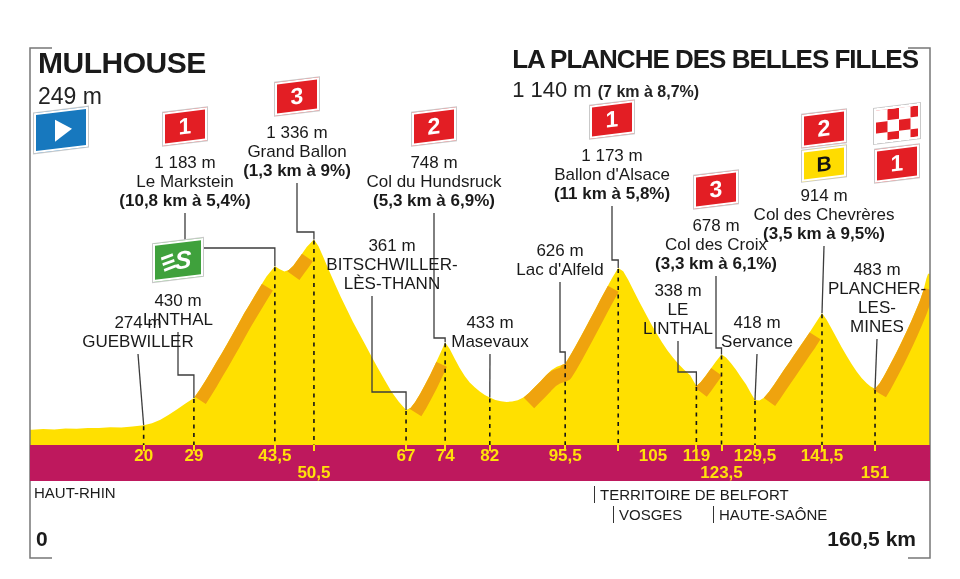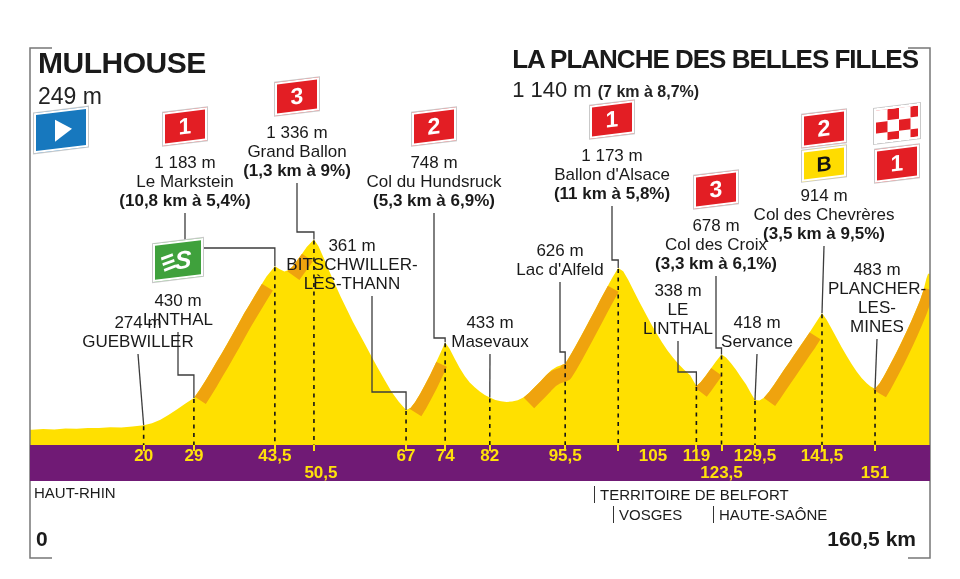--- a/index.html
+++ b/index.html
@@ -132,21 +132,21 @@
         <div>Le Markstein</div>
         <div class="grad">(10,8 km à 5,4%)</div>
       </div>
       <div class="flag cat" style="left: 163px; top: 110px; background: rgb(227, 30, 36);">1</div>
       <div class="wp" style="left: 297px; top: 123px;">
         <div>1 336 m</div>
         <div>Grand Ballon</div>
         <div class="grad">(1,3 km à 9%)</div>
       </div>
       <div class="flag cat" style="left: 275px; top: 80px; background: rgb(227, 30, 36);">3</div>
-      <div class="wp" style="left: 352px; top: 236px; text-align: center;">
+      <div class="wp" style="left: 392px; top: 236px; text-align: center;">
         <div>361 m</div>
         <div>BITSCHWILLER-</div>
         <div>LÈS-THANN</div>
       </div>
       <div class="wp" style="left: 434px; top: 153px;">
         <div>748 m</div>
         <div>Col du Hundsruck</div>
         <div class="grad">(5,3 km à 6,9%)</div>
       </div>
       <div class="flag cat" style="left: 412px; top: 110px; background: rgb(227, 30, 36);">2</div>
@@ -187,29 +187,29 @@
       <div class="flag cat" style="left: 802px; top: 112px; background: rgb(227, 30, 36);">2</div>
       <div class="flag bonus" style="left: 802px; top: 148px; background: rgb(255, 220, 0);">B</div>
       <div class="wp" style="left: 877px; top: 260px;">
         <div>483 m</div>
         <div>PLANCHER-</div>
         <div>LES-</div>
         <div>MINES</div>
       </div>
     </div>
 
-  <div id="km-bar" style="background: #701a75;">
+  <div id="km-bar" style="background: #be185d;">
       <span class="tickmark" style="left: 112.66px;"></span>
       <span class="tick r1" style="left: 113.66px;">20</span>
       <span class="tickmark" style="left: 162.907px;"></span>
       <span class="tick r1" style="left: 163.907px;">29</span>
       <span class="tickmark" style="left: 243.861px;"></span>
       <span class="tick r1" style="left: 244.861px;">43,5</span>
       <span class="tickmark" style="left: 282.942px;"></span>
-      <span class="tick r2" style="left: 283.942px; margin-left: 7px;">50,5</span>
+      <span class="tick r2" style="left: 283.942px;">50,5</span>
       <span class="tickmark" style="left: 375.061px;"></span>
       <span class="tick r1" style="left: 376.061px;">67</span>
       <span class="tickmark" style="left: 414.142px;"></span>
       <span class="tick r1" style="left: 415.142px;">74</span>
       <span class="tickmark" style="left: 458.806px;"></span>
       <span class="tick r1" style="left: 459.806px;">82</span>
       <span class="tickmark" style="left: 534.177px;"></span>
       <span class="tick r1" style="left: 535.177px;">95,5</span>
       <span class="tickmark" style="left: 587.215px;"></span>
       <span class="tick r1" style="left: 623px; text-align: center;">105</span>

